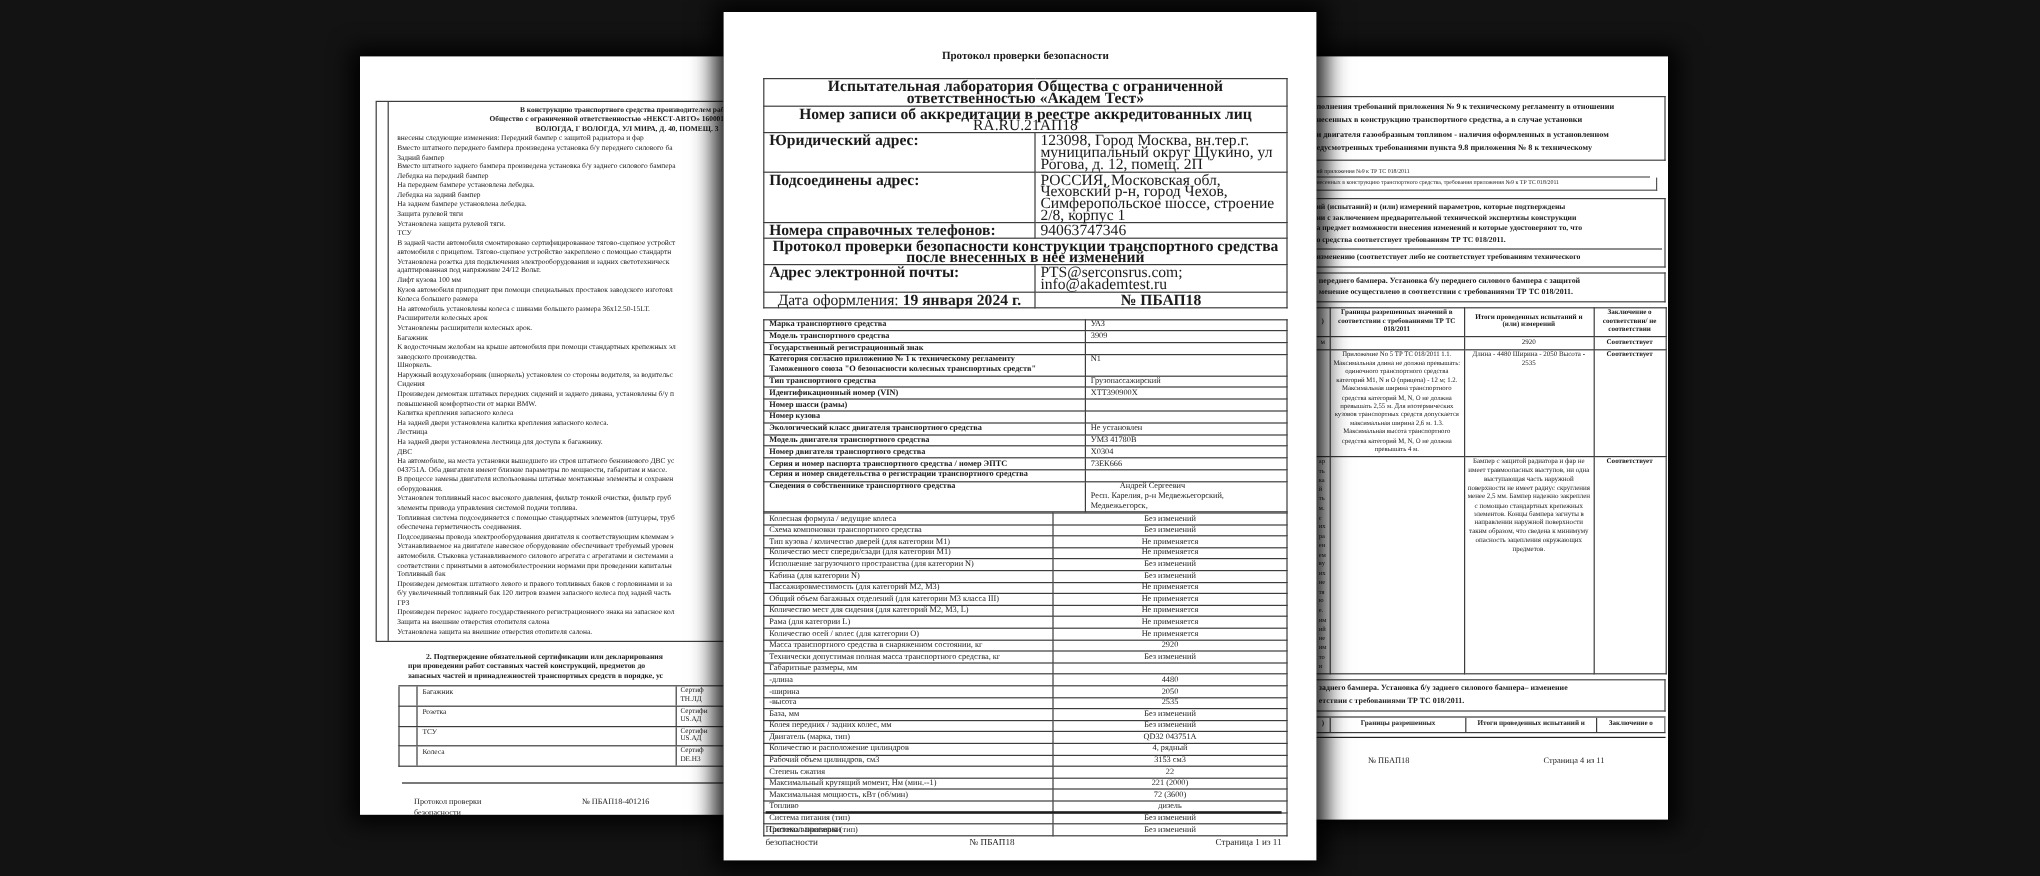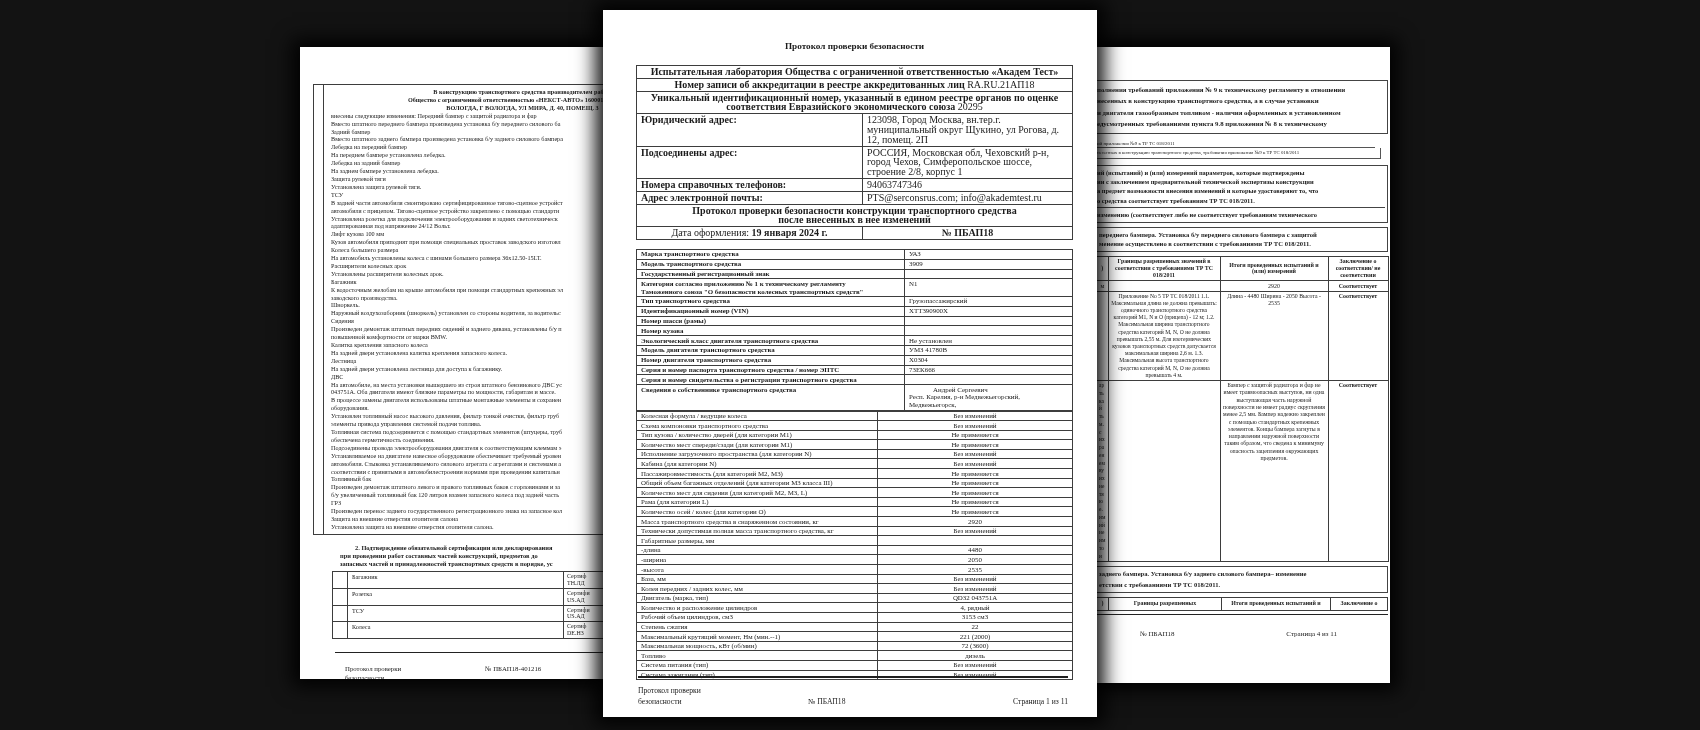--- a/index.html
+++ b/index.html
@@ -26,21 +26,21 @@
   .c1{width:207px;padding:1px 4px;font-size:6.2px;line-height:7px;}
   .c2{flex:1;border-left:1px solid #3d3d3d;padding:1px 3px;font-size:6px;line-height:6.8px;}
   .lrule{margin:13px 0 0 35px;width:330px;border-top:1.5px solid #222;}
   .lfoot{margin:11px 0 0 45px;display:flex;font-size:6.8px;line-height:9.5px;}
   .lf1{width:140px;white-space:pre-line;}
 
   
   .cc{margin-left:33px;width:437px;}
   .ctitle{margin-top:30px;text-align:center;font-weight:bold;font-size:9.2px;line-height:12px;}
   table{border-collapse:collapse;}
-  .orgt{margin-top:13px;width:100%;font-size:10px;}
+  .orgt{margin-top:13px;width:100%;font-size:13px;}
   .orgt td{border:1px solid #3d3d3d;padding:1px 4px;line-height:9.8px;vertical-align:top;}
   .orgt .lab{width:136px;font-weight:bold;}
   .ctr{text-align:center;}
   .vt{margin-top:9px;width:100%;font-size:6.9px;}
   .vt td{border:1px solid #3d3d3d;padding:0.5px 4px;line-height:7.8px;vertical-align:top;}
   .vt .lab{width:259px;font-weight:bold;white-space:pre-line;}
   .vt .val{white-space:pre-line;}
   .s1h{margin:5px 0 2px;font-weight:bold;font-size:7.4px;line-height:10px;}
   .s1h .l1{padding-left:8px;word-spacing:2px;white-space:nowrap;}
   .s1h .l2{padding-left:8px;}
@@ -213,42 +213,38 @@
     <table class="orgt">
       <tbody>
           <tr>
             <td colspan="2" class="ctr bold">Испытательная лаборатория Общества с ограниченной ответственностью «Академ Тест»</td>
           </tr>
       <tr>
             <td colspan="2" class="ctr">
         <span class="bold">Номер записи об аккредитации в реестре аккредитованных лиц</span> <span>RA.RU.21АП18</span></td>
           </tr>
       <tr>
-            <td colspan="2" class="ctr">
-        <span class="bold">Уникальный идентификационный номер, указанный в едином реестре органов по оценке соответствия Евразийского экономического союза</span> <span>20295</span></td>
-          </tr>
-      <tr>
             <td class="lab">Юридический адрес:</td>
           <td>123098, Город Москва, вн.тер.г. муниципальный округ Щукино, ул Рогова, д. 12, помещ. 2П</td>
           </tr>
       <tr>
             <td class="lab">Подсоединены адрес:</td>
           <td>РОССИЯ, Московская обл, Чеховский р-н, город Чехов, Симферопольское шоссе, строение 2/8, корпус 1</td>
           </tr>
       <tr>
             <td class="lab">Номера справочных телефонов:</td>
           <td>94063747346</td>
           </tr>
       <tr>
+            <td colspan="2" class="ctr bold" style="white-space:pre-line">Протокол проверки безопасности конструкции транспортного средства
+после внесенных в нее изменений</td>
+          </tr>
+      <tr>
             <td class="lab">Адрес электронной почты:</td>
           <td>PTS@serconsrus.com; info@akademtest.ru</td>
-          </tr>
-      <tr>
-            <td colspan="2" class="ctr bold" style="white-space:pre-line">Протокол проверки безопасности конструкции транспортного средства
-после внесенных в нее изменений</td>
           </tr>
       <tr>
         <td class="ctr" style="width:217px">
           <span>Дата оформления: </span><span class="bold">19 января 2024 г.</span></td>
         <td class="ctr bold">№ ПБАП18</td>
       </tr>
     </tbody>
       </table>
 
     <table class="vt">

